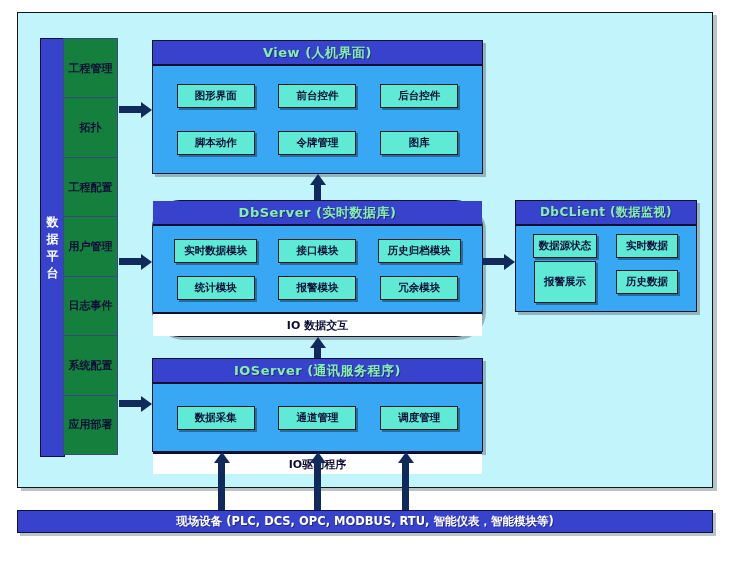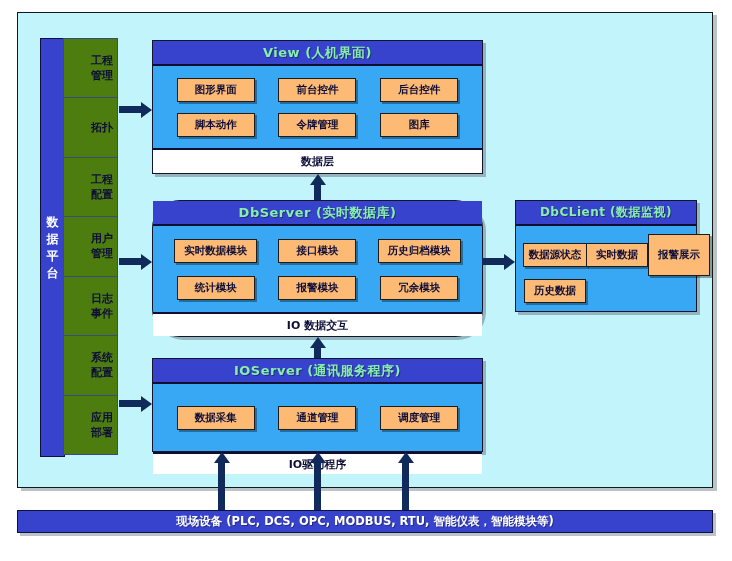--- a/index.html
+++ b/index.html
@@ -18,45 +18,45 @@
     position:absolute;left:40px;top:38px;width:23px;height:417px;
     background:#3843cd;border:1px solid #101040;
     display:flex;flex-direction:column;align-items:center;justify-content:center;
     color:#fff;font-size:12px;line-height:17px;
   }
   .side-items{
     position:absolute;left:63px;top:38px;width:55px;height:417px;
     display:flex;flex-direction:column;
   }
   .side-cell{
-    flex:1;background:#4d7c0f;border:1px solid #3a4a80;margin-top:-1px;
+    flex:1;background:#15803d;border:1px solid #3a4a80;margin-top:-1px;
     display:flex;align-items:center;justify-content:center;
-    font-size:11px;color:#0d0d38;text-align:center;padding-left:23px;
+    font-size:11px;color:#0d0d38;text-align:center;
   }
   .side-cell:first-child{margin-top:0;}
   
   .cbox{
     position:absolute;display:flex;flex-direction:column;
     border:1px solid #14142e;background:#38a8f4;
     box-shadow:3px 3px 0 rgba(90,105,115,.45);
   }
   .cbox .hdr{
     height:23px;flex:0 0 23px;background:#3843cd;border-bottom:2px solid #0e0e30;
     color:#86efac;font-size:13px;display:flex;align-items:center;justify-content:center;
     text-shadow:1px 1px 0 rgba(0,0,0,.35);letter-spacing:.5px;
   }
   .cbox .bod{flex:1;display:grid;align-items:center;justify-items:center;padding:6px 12px;}
   .cols3{grid-template-columns:1fr 1fr 1fr;}
-  .cols2{grid-template-columns:1fr 1fr 1fr;}
+  .cols2{grid-template-columns:1fr 1fr;}
   .cbox .strip{
     background:#ffffff;border-top:2px solid #0e0e30;color:#0d0d38;font-size:11px;
     display:flex;align-items:center;justify-content:center;
   }
   .mod{
-    background:#fdba74;border:1px solid #1c1c1c;box-shadow:2px 2px 0 rgba(0,0,0,.35);
+    background:#5eead4;border:1px solid #1c1c1c;box-shadow:2px 2px 0 rgba(0,0,0,.35);
     color:#0d0d38;font-size:10.5px;white-space:nowrap;
     padding:4px 9px;min-width:58px;text-align:center;
   }
   
   .bottom-bar{
     position:absolute;left:17px;top:510px;width:696px;height:23px;
     background:#3843cd;border:1px solid #101040;box-sizing:border-box;
     display:flex;align-items:center;justify-content:center;color:#fff;font-size:11.5px;
     box-shadow:3px 3px 0 rgba(130,145,150,.55);text-shadow:1px 1px 0 rgba(0,0,0,.35);
   }
@@ -97,21 +97,20 @@
   <div class="cbox" style="left:152px;top:40px;width:329px;height:132px;">
     <div class="hdr">View (人机界面)</div>
     <div class="bod cols3">
       <div class="mod">图形界面</div>
       <div class="mod">前台控件</div>
       <div class="mod">后台控件</div>
       <div class="mod">脚本动作</div>
       <div class="mod">令牌管理</div>
       <div class="mod">图库</div>
     </div>
-    <div class="strip" style="flex:0 0 23px;">数据层</div>
   </div>
 
   <div class="cbox" style="left:152px;top:200px;width:329px;height:135px;border-radius:28px;">
     <div class="hdr">DbServer (实时数据库)</div>
     <div class="bod cols3">
       <div class="mod">实时数据模块</div>
       <div class="mod">接口模块</div>
       <div class="mod">历史归档模块</div>
       <div class="mod">统计模块</div>
       <div class="mod">报警模块</div>

